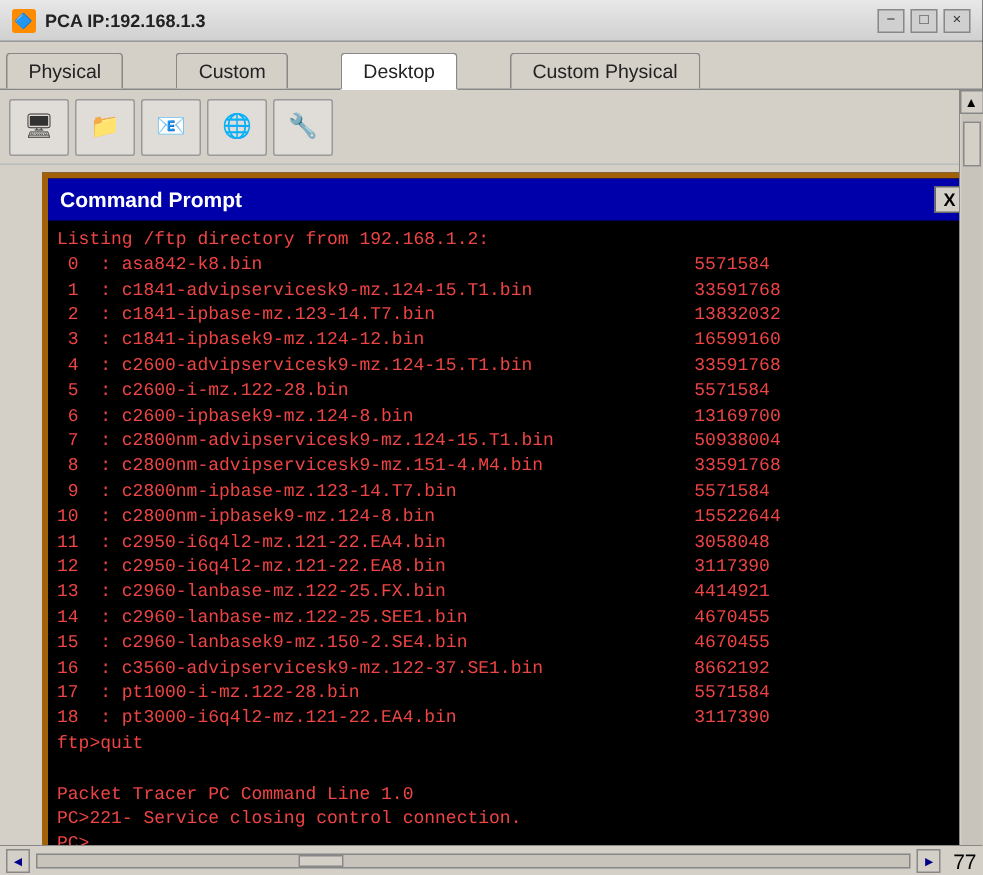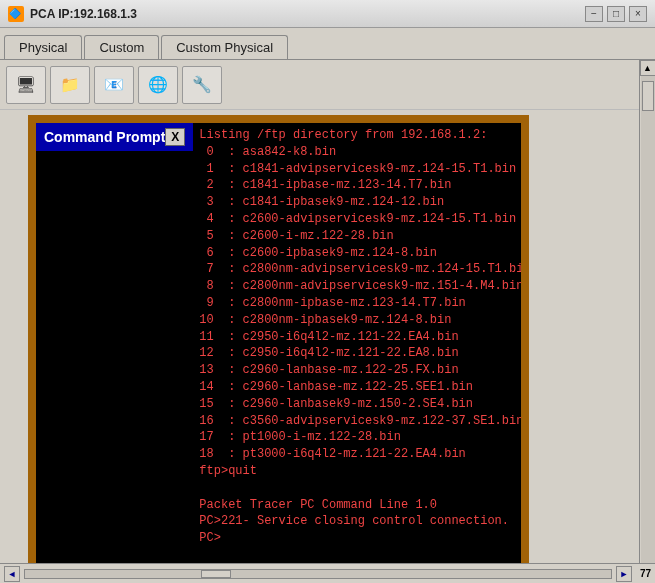--- a/index.html
+++ b/index.html
@@ -61,20 +61,21 @@
     }
 
     
     .tab-bar {
       background: #d4d0c8;
       display: flex;
       align-items: flex-end;
       padding: 4px 4px 0 4px;
       height: 32px;
       border-bottom: 1px solid #888;
+      gap: 33px;
     }
     .tab {
       padding: 4px 14px;
       font-size: 13px;
       cursor: pointer;
       border: 1px solid #888;
       border-bottom: none;
       background: #d4d0c8;
       color: #222;
       margin-right: 2px;
@@ -126,26 +127,26 @@
     .toolbar-btn-icon {
       font-size: 16px;
       line-height: 1;
     }
 
     
     .cmd-window {
       position: absolute;
       top: 55px;
       left: 28px;
-      width: 501px;
+      width: 627px;
       height: 460px;
-      border: 8px solid #a16207;
+      border: 4px solid #a16207;
       background: #000;
       display: flex;
-      flex-direction: row;
+      flex-direction: column;
     }
     .cmd-titlebar {
       background: #0000aa;
       color: white;
       font-size: 14px;
       font-weight: bold;
       padding: 4px 8px;
       display: flex;
       justify-content: space-between;
       align-items: center;
@@ -281,23 +282,23 @@
       height: 16px;
       background: #d4d0c8;
       border: 1px solid #888;
       display: flex;
       align-items: center;
       justify-content: center;
       font-size: 9px;
       cursor: pointer;
     }
     .status-num {
-      font-size: 10px;
+      font-size: 14px;
       color: #000;
-      font-weight: bold;
+      font-weight: normal;
       margin-left: 4px;
     }
   </style>
 </head>
 <body>
 
 <div class="title-bar">
   <div class="title-bar-left">
     <div class="title-icon">🔷</div>
     <span class="title-text">PCA IP:192.168.1.3</span>
@@ -305,20 +306,21 @@
   <div class="title-controls">
     <button class="title-btn">−</button>
     <button class="title-btn">□</button>
     <button class="title-btn close">×</button>
   </div>
 </div>
 
 <div class="tab-bar">
   <div class="tab">Physical</div>
   <div class="tab">Custom</div>
+  <div class="tab active">Desktop</div>
   <div class="tab">Custom Physical</div>
 </div>
 
 <div class="main-content">
 
   <div class="toolbar-strip">
     <div class="toolbar-btn">
       <span class="toolbar-btn-icon">🖥</span>
     </div>
     <div class="toolbar-btn">

